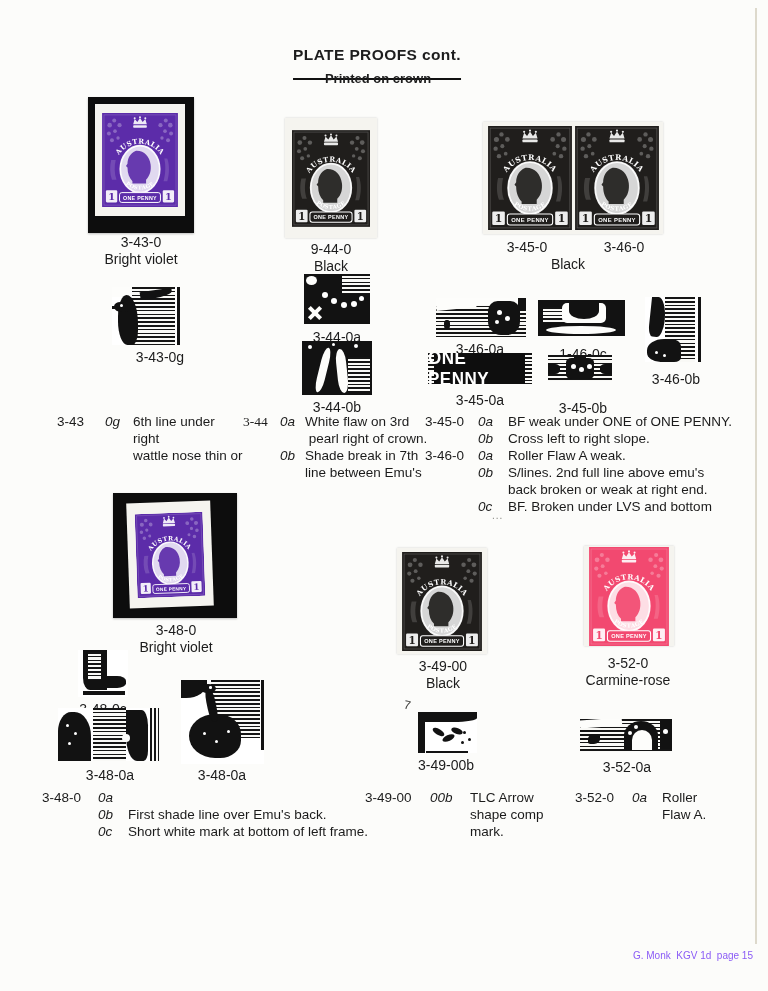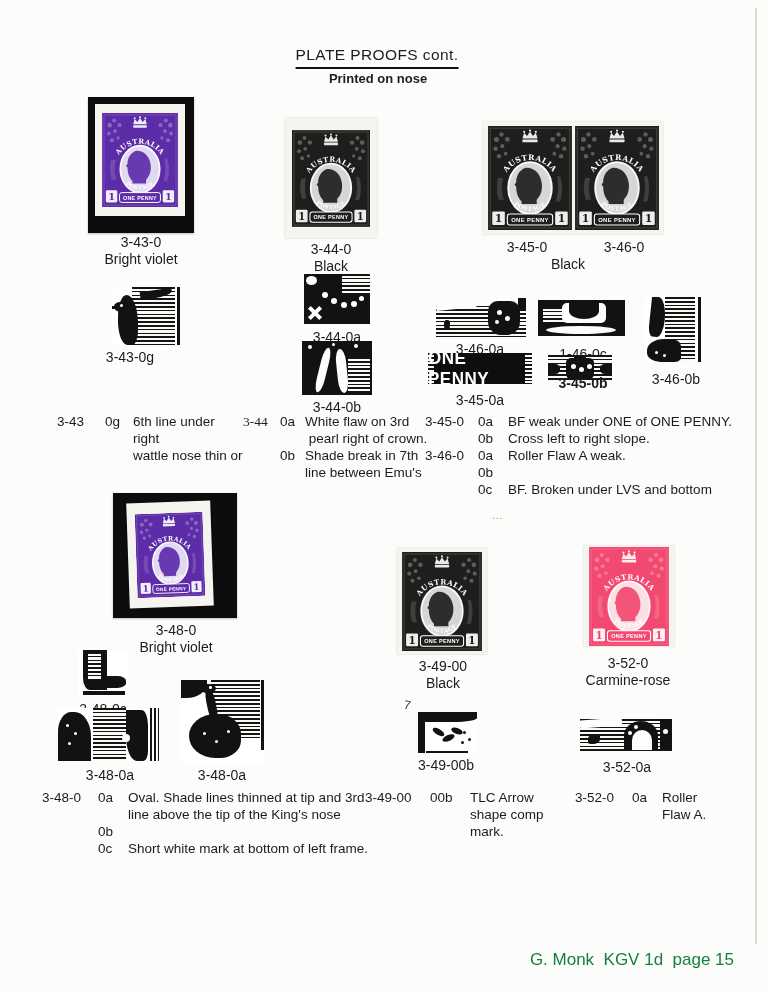--- a/index.html
+++ b/index.html
@@ -1,20 +1,20 @@
 <!DOCTYPE html>
 <html><head>
 <meta charset="utf-8">
 <style>
   html,body{margin:0;padding:0;background:#e8e8e8;}
   .page{position:relative;width:768px;height:991px;background:#fcfcfa;overflow:hidden;
         font-family:"Liberation Sans",sans-serif;color:#1d1d1d;}
   .title{position:absolute;left:377px;top:46px;transform:translateX(-50%);
-         font-size:15.5px;font-weight:normal;letter-spacing:.4px;
-         border-bottom:2px solid #111;padding-bottom:3px;white-space:nowrap;}
+         font-size:15.5px;font-weight:bold;letter-spacing:.4px;
+         border-bottom:2px solid #111;padding-bottom:14px;white-space:nowrap;}
   .subtitle{position:absolute;left:378px;top:71px;transform:translateX(-50%);
          font-size:13px;font-weight:bold;white-space:nowrap;}
   .mount{position:absolute;box-shadow:0 1px 2px rgba(0,0,0,.25);}
   .card{position:absolute;background:#f5f4ef;box-shadow:0 0 2px rgba(0,0,0,.18);
         display:flex;align-items:center;justify-content:center;}
   .stampw{display:block;line-height:0;}
   .cap{position:absolute;transform:translateX(-50%);font-size:14px;color:#1c1c1c;
        white-space:nowrap;}
   
   .det{position:absolute;overflow:hidden;background:#fff;}
@@ -24,26 +24,26 @@
   .bk{background:#121212;}
   .wh{background:#fdfdfb;}
   .dot{background:#fff;border-radius:50%;}
   .onepenny{position:absolute;inset:0;display:flex;align-items:center;justify-content:center;
        color:#fff;font-weight:700;font-size:17px;letter-spacing:.5px;
        font-family:"Liberation Sans",sans-serif;transform:scaleY(1.08);}
   
   .note{position:absolute;font-size:13.5px;line-height:17px;color:#1b1b1b;}
   .nrow{display:flex;align-items:flex-start;}
   .nref{flex:none;}
-  .ncode{flex:none;}
+  .ncode{flex:none;font-style:italic;}
   .ntxt{display:flex;flex-direction:column;}
   .nline{display:block;white-space:pre;}
   .dots{position:absolute;font-size:10px;color:#8a8a85;letter-spacing:1px;}
   .stray{position:absolute;font-size:12px;color:#3a3a38;transform:rotate(12deg);}
-  .footer{position:absolute;right:34px;top:950px;font-size:17px;color:#15803d;white-space:pre;}
+  .footer{position:absolute;right:15px;top:950px;font-size:10px;color:#8b5cf6;white-space:pre;}
   .scanline{position:absolute;left:755px;top:8px;width:1.5px;height:936px;background:#ddd9cc;}
 </style>
 </head>
 <body>
 
 <svg width="0" height="0" style="position:absolute" aria-hidden="true">
   <defs>
     <symbol id="kgv" viewBox="0 0 100 124">
       <rect x="0" y="0" width="100" height="124" fill="currentColor"></rect>
       <rect x="2.5" y="2.5" width="95" height="119" fill="none" stroke="#ffffff" stroke-opacity="0.22" stroke-width="1"></rect>
@@ -89,38 +89,38 @@
       <text x="87.5" y="115" text-anchor="middle" font-family="'DejaVu Serif',serif" font-size="13" font-weight="bold" fill="currentColor">1</text>
       <rect x="23" y="105" width="54" height="13" rx="3" fill="currentColor" stroke="#ffffff" stroke-width="1.3"></rect>
       <text x="50" y="114.5" text-anchor="middle" font-family="'Liberation Sans',sans-serif" font-size="7" font-weight="bold" fill="#ffffff" letter-spacing="0.4">ONE PENNY</text>
     </symbol>
   </defs>
 </svg>
 
 <div class="page">
 
   <div class="title">PLATE PROOFS cont.</div>
-  <div class="subtitle">Printed on nose</div>
+  <div class="subtitle">Printed on crown</div>
 
   <div class="mount" style="left: 88px; top: 97px; width: 106px; height: 136px; background-color: rgb(13, 13, 13);">
     <div class="card" style="left:7px;top:7px;width:90px;height:112px;">
       <svg class="stampw" width="76" height="94" style="color: rgb(92, 44, 169);">
           <use href="#kgv"></use>
         </svg>
     </div>
   </div>
   <div class="cap" style="left:141px;top:234px;">3-43-0</div>
   <div class="cap" style="left:141px;top:251px;">Bright violet</div>
 
   <div class="card" style="left:285px;top:118px;width:92px;height:120px;">
     <svg class="stampw" width="78" height="97" style="color: rgb(32, 30, 28);">
         <use href="#kgv"></use>
       </svg>
   </div>
-  <div class="cap" style="left:331px;top:241px;">3-44-0</div>
+  <div class="cap" style="left:331px;top:241px;">9-44-0</div>
   <div class="cap" style="left:331px;top:258px;">Black</div>
 
   <div class="card" style="left:483px;top:122px;width:180px;height:112px;gap:3px;">
     <svg class="stampw" width="84" height="104" style="color: rgb(32, 30, 28);">
         <use href="#kgv"></use>
       </svg>
     <svg class="stampw" width="84" height="104" style="color: rgb(32, 30, 28);">
         <use href="#kgv"></use>
       </svg>
   </div>
@@ -131,21 +131,21 @@
   <div class="det" style="left:112px;top:287px;width:68px;height:58px;">
     <div class="st" style="left:18px;top:0;right:5px;bottom:0;"></div>
     <div class="bk" style="right:0;top:0;width:3px;height:100%;"></div>
     <div class="wh" style="left:0;top:0;width:20px;height:10px;"></div>
     <div class="bk" style="left:6px;top:8px;width:20px;height:50px;border-radius:45% 60% 30% 50%;"></div>
     <div class="bk" style="left:2px;top:15px;width:14px;height:10px;border-radius:50% 50% 20% 60%;"></div>
     <div class="bk" style="left:0;top:19px;width:8px;height:3px;"></div>
     <div class="bk" style="left:28px;top:3px;width:32px;height:8px;border-radius:0 0 60% 20%;transform:rotate(-8deg);"></div>
     <div class="dot" style="left:8px;top:17px;width:3px;height:3px;"></div>
   </div>
-  <div class="cap" style="left:130px;top:349px;">3-43-0g</div>
+  <div class="cap" style="left:160px;top:349px;">3-43-0g</div>
 
   <div class="det" style="left:304px;top:274px;width:66px;height:50px;background:#121212;">
     <div class="st" style="right:0;top:0;width:28px;height:20px;"></div>
     <div class="dot" style="left:18px;top:18px;width:6px;height:6px;"></div>
     <div class="dot" style="left:27px;top:24px;width:6px;height:6px;"></div>
     <div class="dot" style="left:37px;top:28px;width:6px;height:6px;"></div>
     <div class="dot" style="left:47px;top:27px;width:6px;height:6px;"></div>
     <div class="dot" style="left:55px;top:22px;width:5px;height:5px;"></div>
     <div class="wh" style="left:2px;top:2px;width:11px;height:9px;border-radius:50%;"></div>
     <div class="wh" style="left:3px;top:37px;width:16px;height:4px;transform:rotate(45deg);"></div>
@@ -202,21 +202,21 @@
 
   <div class="det st" style="left:548px;top:355px;width:64px;height:26px;">
     <div class="bk" style="left:18px;top:3px;width:28px;height:21px;border-radius:20%;"></div>
     <div class="bk" style="left:26px;top:0;width:12px;height:6px;"></div>
     <div class="dot" style="left:23px;top:9px;width:5px;height:5px;"></div>
     <div class="dot" style="left:31px;top:12px;width:5px;height:5px;"></div>
     <div class="dot" style="left:39px;top:9px;width:5px;height:5px;"></div>
     <div class="bk" style="left:0;top:9px;width:12px;height:10px;border-radius:0 40% 40% 0;"></div>
     <div class="bk" style="right:0;top:9px;width:12px;height:10px;border-radius:40% 0 0 40%;"></div>
   </div>
-  <div class="cap" style="left:583px;top:375px;font-weight:bold;">3-45-0b</div>
+  <div class="cap" style="left:583px;top:400px;">3-45-0b</div>
 
   <div class="note" style="left:57px;top:413px;">
     <div class="nrow">
       <span class="nref" style="width:48px;">3-43</span>
       <span class="ncode" style="width:28px;">0g</span>
       <span class="ntxt">
         <span class="nline">6th line under</span>
         <span class="nline">right</span>
         <span class="nline">wattle nose thin or</span>
       </span>
@@ -260,20 +260,24 @@
     <div class="nrow">
       <span class="nref" style="width:53px;">3-46-0</span>
       <span class="ncode" style="width:30px;">0a</span>
       <span class="ntxt">
           <span class="nline">Roller Flaw A weak.</span>
         </span>
     </div>
     <div class="nrow">
       <span class="nref" style="width:53px;"></span>
       <span class="ncode" style="width:30px;">0b</span>
+      <span class="ntxt">
+        <span class="nline">S/lines. 2nd full line above emu's</span>
+        <span class="nline">back broken or weak at right end.</span>
+      </span>
     </div>
     <div class="nrow">
       <span class="nref" style="width:53px;"></span>
       <span class="ncode" style="width:30px;">0c</span>
       <span class="ntxt">
           <span class="nline">BF. Broken under LVS and bottom</span>
         </span>
     </div>
   </div>
   <div class="dots" style="left:492px;top:510px;">...</div>
@@ -363,28 +367,27 @@
     <div class="dot" style="right:34px;top:6px;width:4px;height:4px;"></div>
     <div class="bk" style="right:0;top:0;width:12px;height:30px;"></div>
     <div class="dot" style="right:4px;top:10px;width:5px;height:5px;"></div>
   </div>
   <div class="cap" style="left:627px;top:759px;">3-52-0a</div>
 
   <div class="note" style="left:42px;top:789px;">
     <div class="nrow">
       <span class="nref" style="width:56px;">3-48-0</span>
       <span class="ncode" style="width:30px;">0a</span>
-      <span class="ntxt">
-        <span class="nline">Oval. Shade lines thinned at tip and 3rd</span>
-        <span class="nline">line above the tip of the King's nose</span>
-      </span>
     </div>
     <div class="nrow">
       <span class="nref" style="width:56px;"></span>
       <span class="ncode" style="width:30px;">0b</span>
+      <span class="ntxt">
+          <span class="nline">First shade line over Emu's back.</span>
+        </span>
     </div>
     <div class="nrow">
       <span class="nref" style="width:56px;"></span>
       <span class="ncode" style="width:30px;">0c</span>
       <span class="ntxt">
           <span class="nline">Short white mark at bottom of left frame.</span>
         </span>
     </div>
   </div>
 

